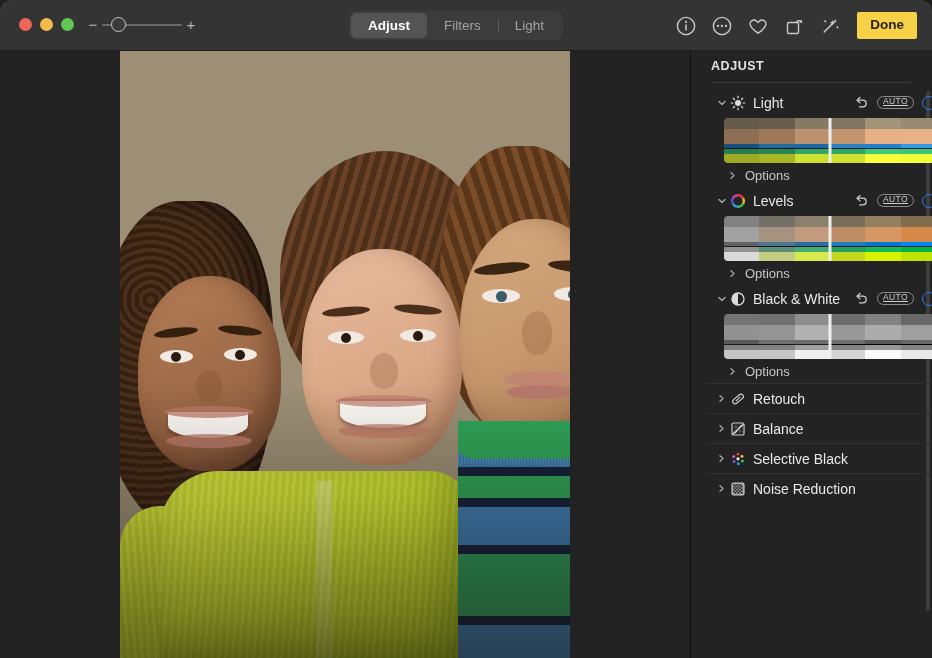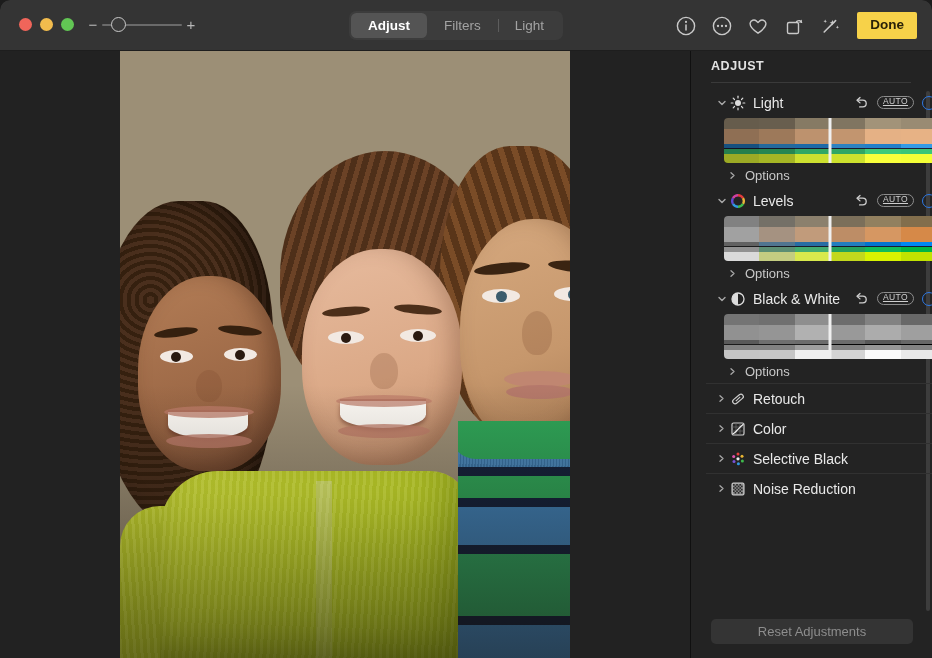--- a/index.html
+++ b/index.html
@@ -624,21 +624,21 @@
               <path d="M3 1.8 L6 4.5 L3 7.2" fill="none" stroke="#a8a8a8" stroke-width="1.3" stroke-linecap="round" stroke-linejoin="round"></path>
             </svg>
         </div>
         <div class="sec-icon">
           <svg width="16" height="16" viewBox="0 0 16 16">
             <rect x="2" y="2" width="12" height="12" rx="1.6" fill="none" stroke="#cfcfcf" stroke-width="1.2"></rect>
             <path d="M6 2 V14 M10 2 V14 M2 6 H14 M2 10 H14" stroke="#6e6e6e" stroke-width=".7"></path>
             <path d="M2.6 13 C6 12 8 7 13.4 3.2" fill="none" stroke="#f0f0f0" stroke-width="1.3"></path>
           </svg>
         </div>
-        <div class="sec-label">Color</div>
+        <div class="sec-label">Balance</div>
       </div>
 
 
 
       <div class="row-collapsed">
         <div class="chev">
           <svg width="9" height="9" viewBox="0 0 9 9">
               <path d="M3 1.8 L6 4.5 L3 7.2" fill="none" stroke="#a8a8a8" stroke-width="1.3" stroke-linecap="round" stroke-linejoin="round"></path>
             </svg>
         </div>
@@ -684,18 +684,15 @@
               <rect x="4.6" y="11" width="1.6" height="1.6"></rect>
                 <rect x="7.8" y="11" width="1.6" height="1.6"></rect>
                 <rect x="11" y="11" width="1.6" height="1.6"></rect>
             </g>
           </svg>
         </div>
         <div class="sec-label">Noise Reduction</div>
       </div>
     </div>
 
-    <div class="reset-wrap">
-      <div class="reset-btn">Reset Adjustments</div>
-    </div>
   </div>
 
 </div>
 
 </body></html>

